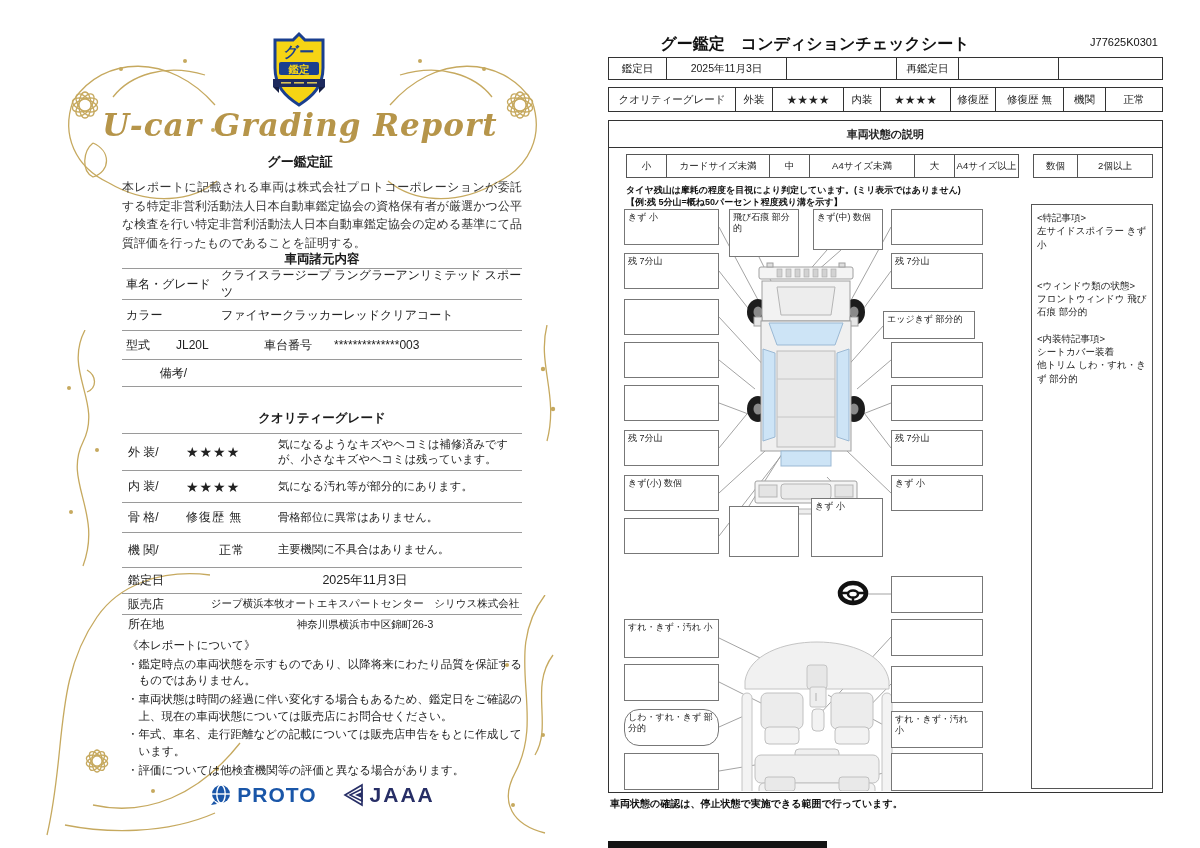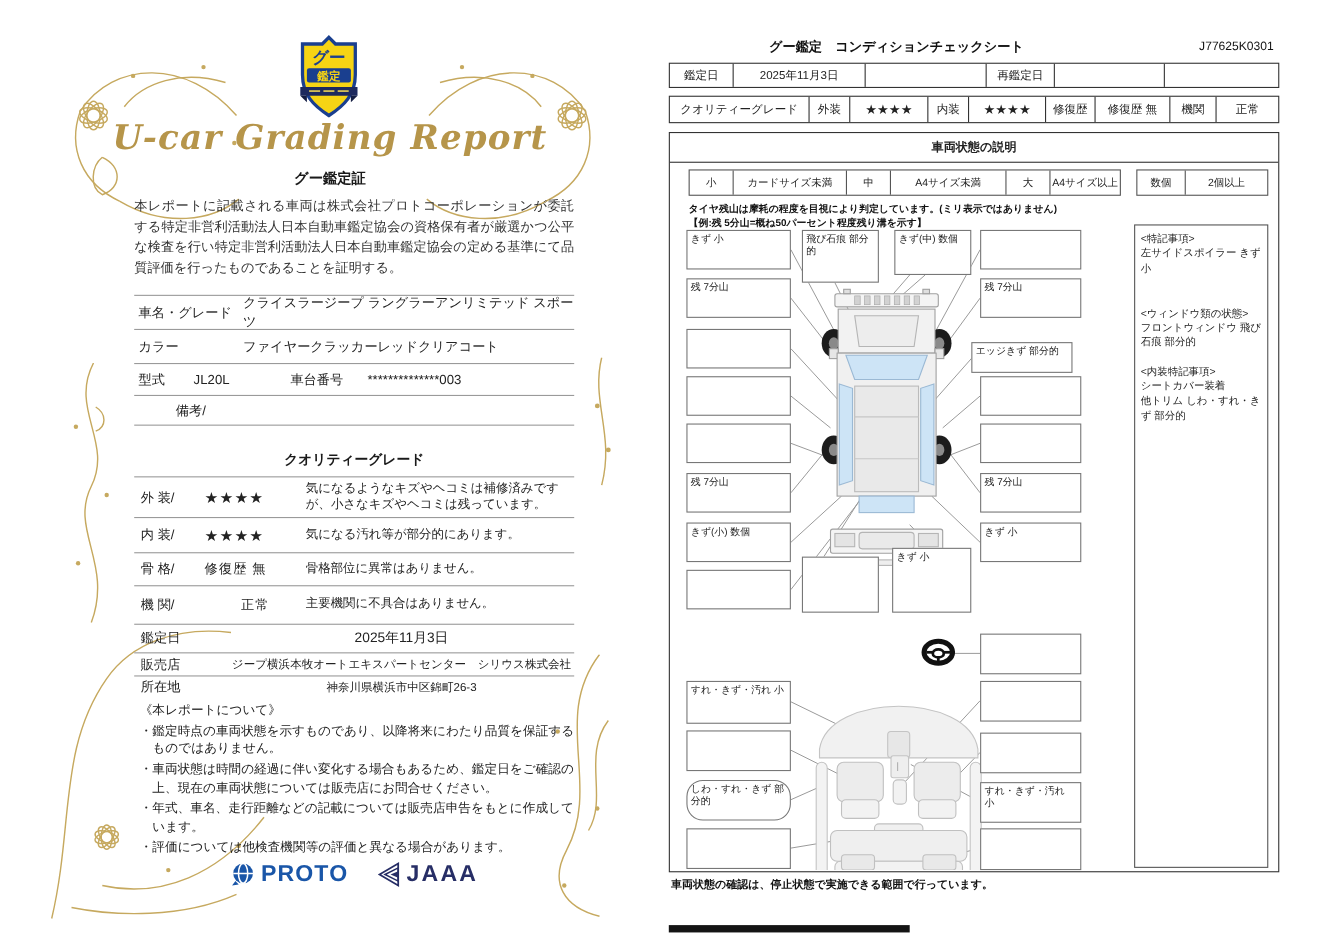--- a/index.html
+++ b/index.html
@@ -127,20 +127,21 @@
       <path d="M58,56 L52,62 L52,56 Z" fill="#141d42"></path>
       <rect x="14" y="51" width="10" height="1.6" fill="#d8c258"></rect>
       <rect x="27" y="51" width="10" height="1.6" fill="#d8c258"></rect>
       <rect x="40" y="51" width="10" height="1.6" fill="#d8c258"></rect>
     </svg>
 
     <div class="abs cert-title" style="left:45px;top:82px;width:440px;">U-car Grading Report</div>
     <div class="abs cert-sub" style="left:45px;top:128px;width:440px;">グー鑑定証</div>
     <div class="abs cert-intro" style="left:87px;top:153px;width:400px;">本レポートに記載される車両は株式会社プロトコーポレーションが委託する特定非営利活動法人日本自動車鑑定協会の資格保有者が厳選かつ公平な検査を行い特定非営利活動法人日本自動車鑑定協会の定める基準にて品質評価を行ったものであることを証明する。</div>
 
+    <div class="abs sec-head" style="left:87px;top:226px;width:400px;">車両諸元内容</div>
     <div class="abs" style="left:87px;top:243px;width:400px;">
       <div class="spec-row" style="height:30px;">
         <span class="spec-lab">車名・グレード</span>
         <span>クライスラージープ ラングラーアンリミテッド スポーツ</span>
       </div>
       <div class="spec-row" style="height:30px;">
         <span class="spec-lab">カラー</span>
         <span>ファイヤークラッカーレッドクリアコート</span>
       </div>
       <div class="spec-row" style="height:28px;">
@@ -212,21 +213,21 @@
         <svg width="22" height="24" viewBox="0 0 22 24">
           <path d="M2,12 L19,2 L19,22 Z" fill="none" stroke="#272e66" stroke-width="1.6"></path>
           <path d="M7,12 L19,6 L19,18 Z" fill="none" stroke="#272e66" stroke-width="1.4"></path>
           <path d="M12,12 L19,9 L19,15 Z" fill="#272e66"></path>
         </svg>
         <span style="font-size:21px;font-weight:bold;color:#272e66;letter-spacing:2px;">JAAA</span>
       </div>
     </div>
   </div>
 
-  <div class="abs" style="left:640px;top:34px;width:350px;text-align:center;font-weight:bold;font-size:12px;color:#111;">グー鑑定　コンディションチェックシート</div>
+  <div class="abs" style="left:640px;top:34px;width:350px;text-align:center;font-weight:bold;font-size:16px;color:#111;">グー鑑定　コンディションチェックシート</div>
   <div class="abs" style="left:1063px;top:36px;width:95px;text-align:right;font-size:11px;color:#111;">J77625K0301</div>
 
   <div class="abs rp-box flexrow" style="left:608px;top:57px;width:555px;height:23px;">
     <div class="hcell" style="width:58px;">鑑定日</div>
     <div class="hcell" style="width:120px;">2025年11月3日</div>
     <div class="hcell" style="width:110px;"></div>
     <div class="hcell" style="width:62px;">再鑑定日</div>
     <div class="hcell" style="width:100px;"></div>
     <div class="hcell" style="flex:1;"></div>
   </div>

